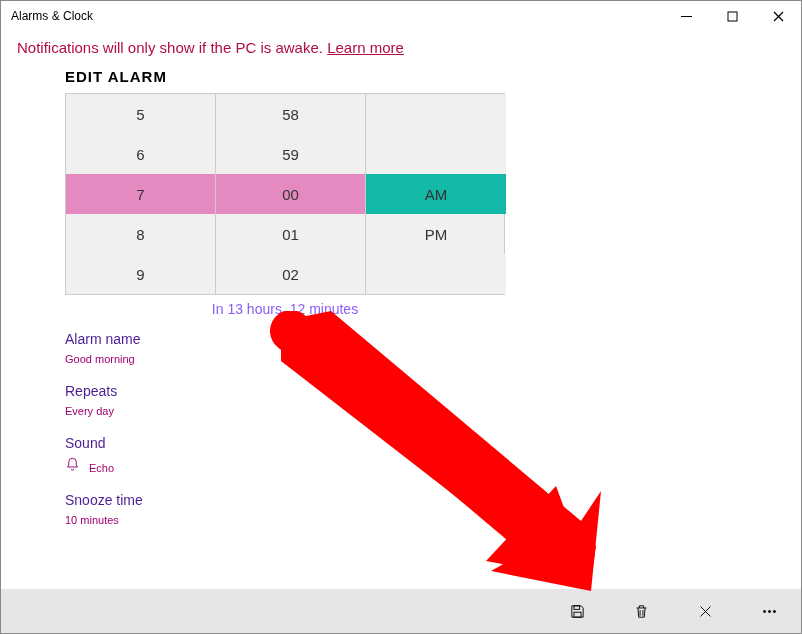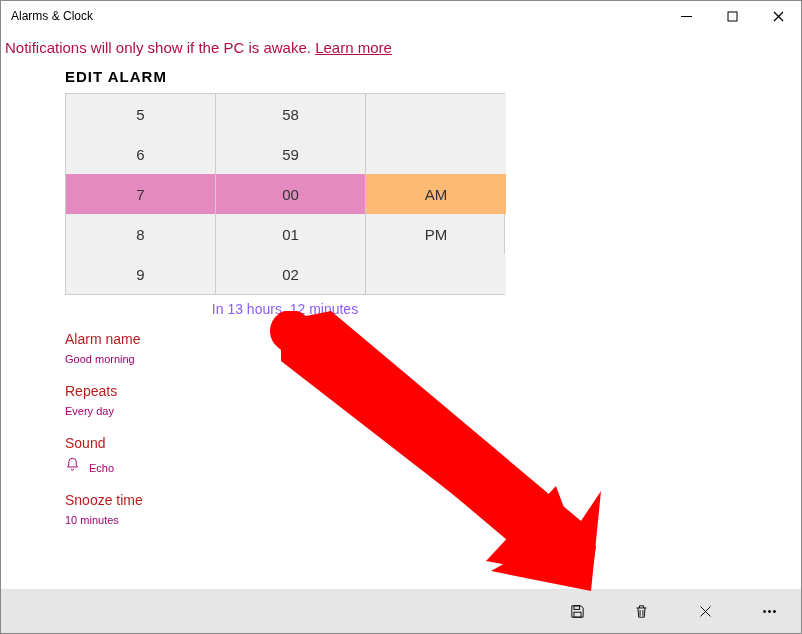--- a/index.html
+++ b/index.html
@@ -30,21 +30,21 @@
       width: 46px;
       height: 30px;
       display: flex;
       align-items: center;
       justify-content: center;
       font-size: 11px;
       cursor: default;
     }
     .titlebar-btn svg { width: 11px; height: 11px; }
     .notif-bar {
-      padding: 8px 12px 12px 4px;
+      padding: 8px 12px 12px 16px;
       color: #b10e46;
       font-size: 15px;
     }
     .notif-bar a { color: #b10e46; text-decoration: underline; }
     .content {
       padding: 0 24px;
       margin-left: 40px;
     }
     .page-title {
       font-size: 15px;
@@ -76,38 +76,38 @@
     .picker-cell.blank { background: #f0f0f0; }
     
     .time-picker .picker-col .picker-cell:nth-child(3) {
       background: #e58ac1;
     }
     .time-picker .picker-col.ampm .picker-cell:nth-child(1),
     .time-picker .picker-col.ampm .picker-cell:nth-child(2) {
       background: #f0f0f0;
     }
     .time-picker .picker-col.ampm .picker-cell:nth-child(3) {
-      background: #fdba74;
+      background: #14b8a6;
     }
     .time-picker .picker-col.ampm .picker-cell:nth-child(5) {
       background: #f0f0f0;
     }
     .countdown {
       width: 440px;
       text-align: center;
       font-size: 14px;
       color: #8b5cf6;
       padding: 6px 0 14px;
     }
     .field {
       margin-bottom: 18px;
     }
     .field-label {
       font-size: 14px;
-      color: #b91c1c;
+      color: #4c1d95;
       margin-bottom: 6px;
     }
     .field-value {
       font-size: 11px;
       color: #a0006e;
     }
     .field-value.with-icon {
       display: flex;
       align-items: flex-end;
       gap: 9px;

